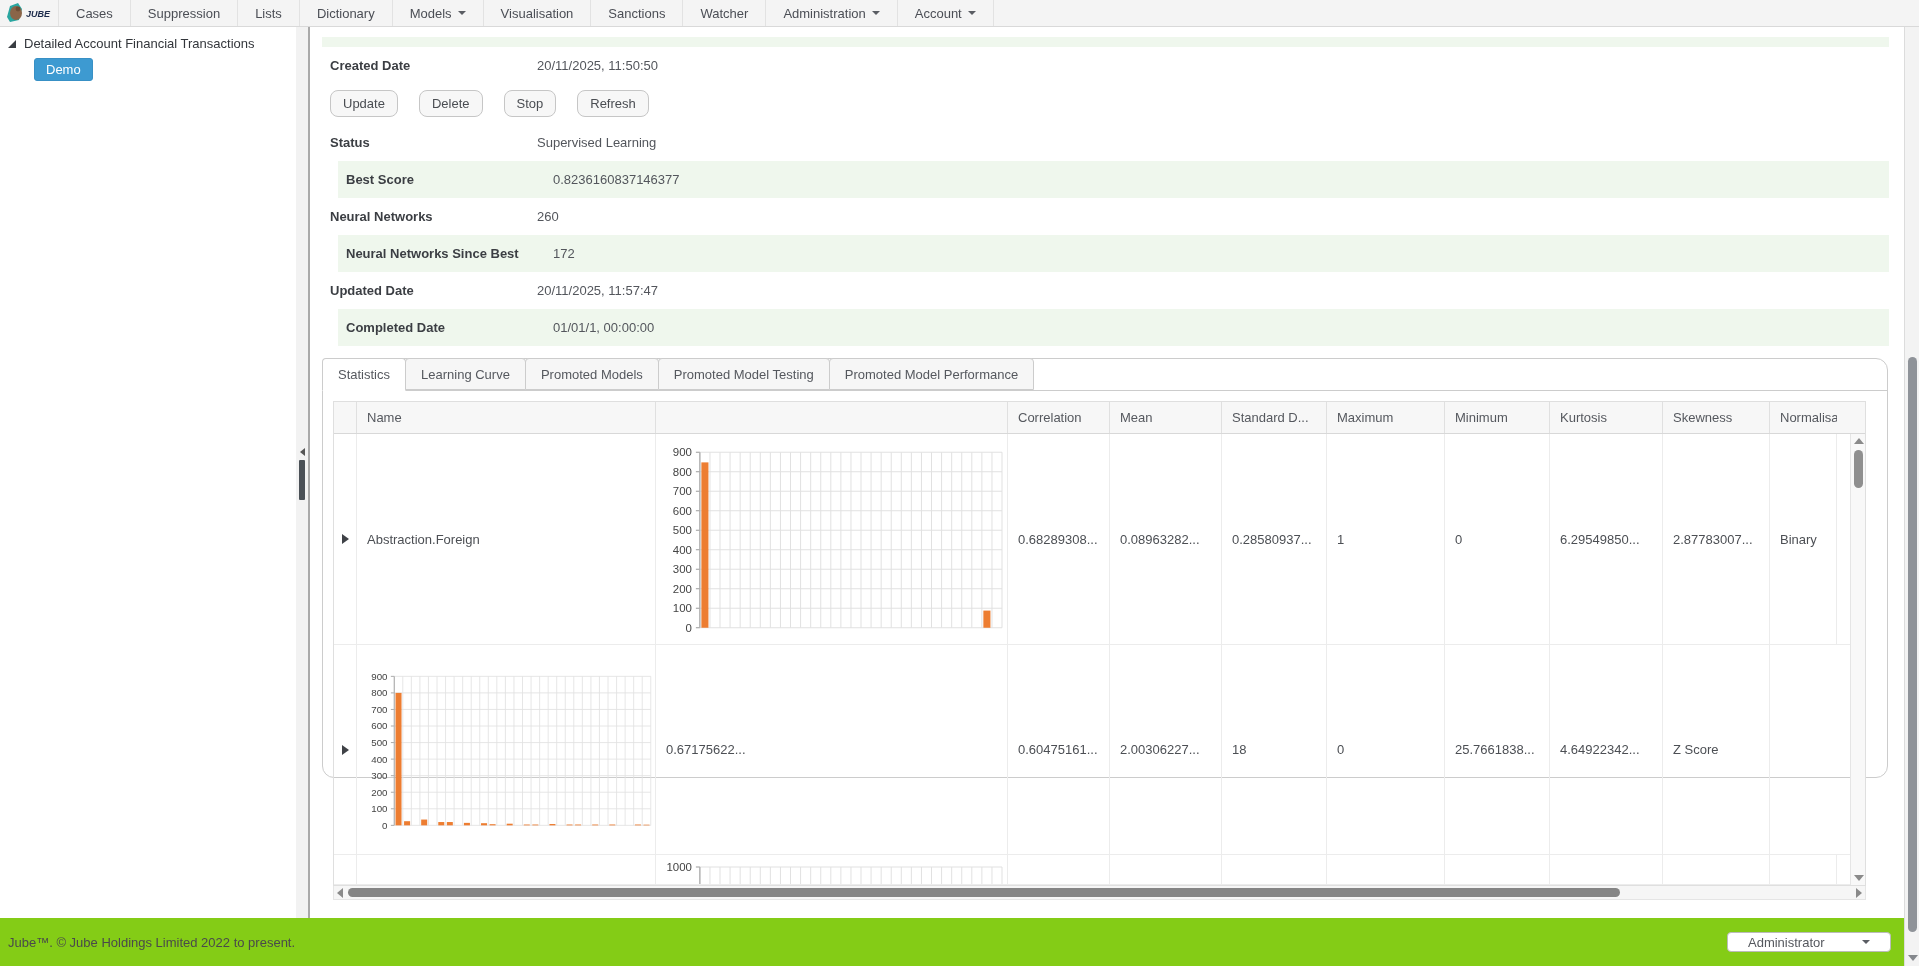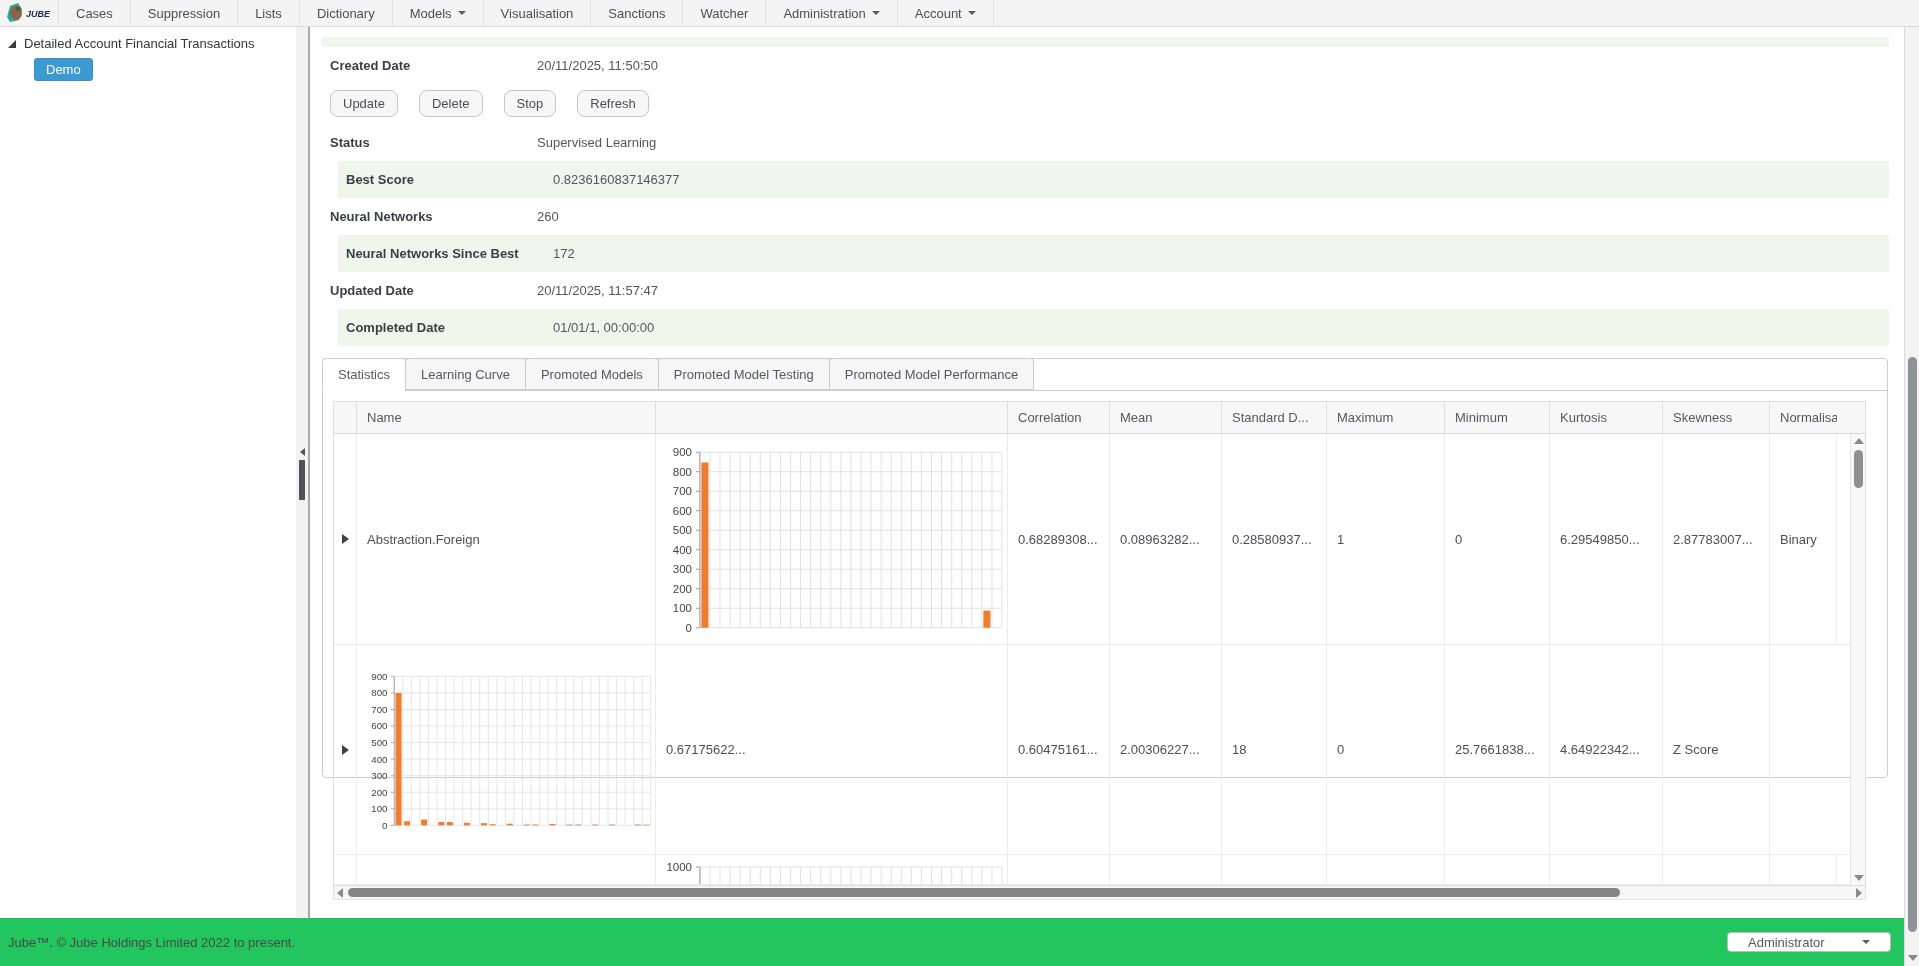--- a/index.html
+++ b/index.html
@@ -37,21 +37,21 @@
   .field-row.green { background:#eff7ed;margin-left:16px; }
   .field-label { width:207px; font-weight:bold; color:#3b3e43; }
   .field-value { color:#53565c; }
 
   .btn-row { margin:6px 0 7px 8px; display:flex; }
   .btn { height:27px; padding:0 12px; margin-right:21px; background:#f7f7f7;
     border:1px solid #c6c6c6; border-radius:8px; color:#4a4d52; font-size:13px; cursor:pointer;
     font-family:"Liberation Sans", sans-serif; }
 
   
-  .tab-panel { margin:12px 31px 0 0; border:1px solid #ccc; border-radius:4px; height:420px; background:#fff; }
+  .tab-panel { margin:12px 31px 0 0; border:1px solid #ccc; border-radius:12px; height:420px; background:#fff; }
   .tabs { display:flex; border-bottom:1px solid #ccc; padding:0; }
   .tab { padding:8px 15px 7px; border:1px solid #ccc; border-radius:4px 4px 0 0; background:#f6f6f6;
     color:#55585e; cursor:pointer; margin:-1px 0 0 -1px; white-space:nowrap; }
   .tab.active { background:#fff; border-bottom:1px solid #fff; margin-bottom:-1px; }
 
   .table-zone { padding:10px; position:relative;text-align:center; }
   .grid { display:grid; grid-template-columns:23px 299px 352px 102px 112px 105px 118px 105px 113px 107px 67px 15px; }
   .stats-table { width:1533px; border:1px solid #dfdfdf; }
   .thead { background:#f7f7f7; height:32px; border-bottom:1px solid #d8d8d8; }
   .hcell { display:flex; align-items:center; padding-left:10px; color:#55585e; border-right:1px solid #e0e0e0;
@@ -79,21 +79,21 @@
   .hscroll { position:relative; width:1533px; height:14px; background:#f6f6f6; border:1px solid #e5e5e5; border-top:none; }
   .hs-thumb { position:absolute; left:14px; top:2px; width:1272px; height:9px; background:#858585; border-radius:5px; }
   .hs-left { position:absolute; left:3px; top:2px; width:0; height:0; border-top:5px solid transparent; border-bottom:5px solid transparent; border-right:6px solid #8a8a8a; }
   .hs-right { position:absolute; right:3px; top:2px; width:0; height:0; border-top:5px solid transparent; border-bottom:5px solid transparent; border-left:6px solid #8a8a8a; }
 
   .page-scrollbar { position:absolute; right:0; top:27px; width:15px; height:939px; background:#f3f3f3; border-left:1px solid #dcdcdc; }
   .ps-thumb { position:absolute; left:3px; top:330px; width:9px; height:575px; background:#8f9399; border-radius:5px; }
   .ps-down { position:absolute; bottom:5px; left:3px; width:0; height:0; border-left:5px solid transparent; border-right:5px solid transparent; border-top:6px solid #84878c; }
 
   
-  .footer { height:48px; display:flex; align-items:center; justify-content:space-between; padding:0 28px 0 8px; background:#22c55e;gap:45px; }
+  .footer { height:48px; display:flex; align-items:center; justify-content:space-between; padding:0 28px 0 8px; background:#84cc16;gap:45px; }
   .copyright { color:#4a4a4a; }
   .user-select { width:164px; height:20px; border:1px solid #bbb; border-radius:4px; background:#fff;
     display:flex; align-items:center; justify-content:space-between; padding:0 20px; color:#55585e; cursor:pointer; }
 
   svg text { font-family:"Liberation Sans", sans-serif; }
 </style>
 </head>
 <body>
 
 <header class="navbar">

